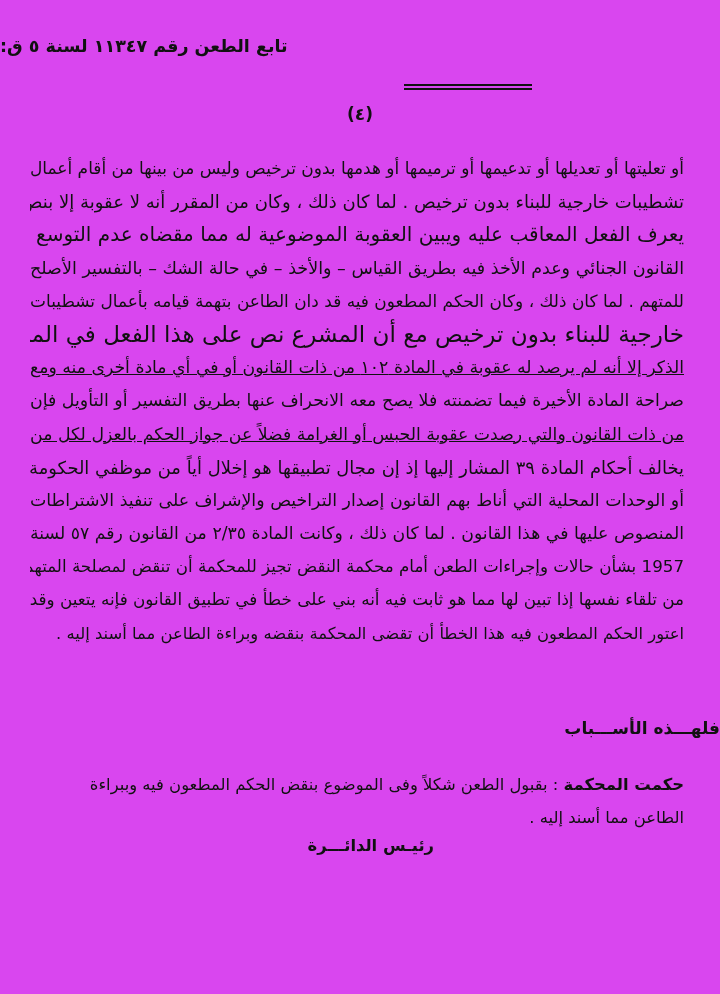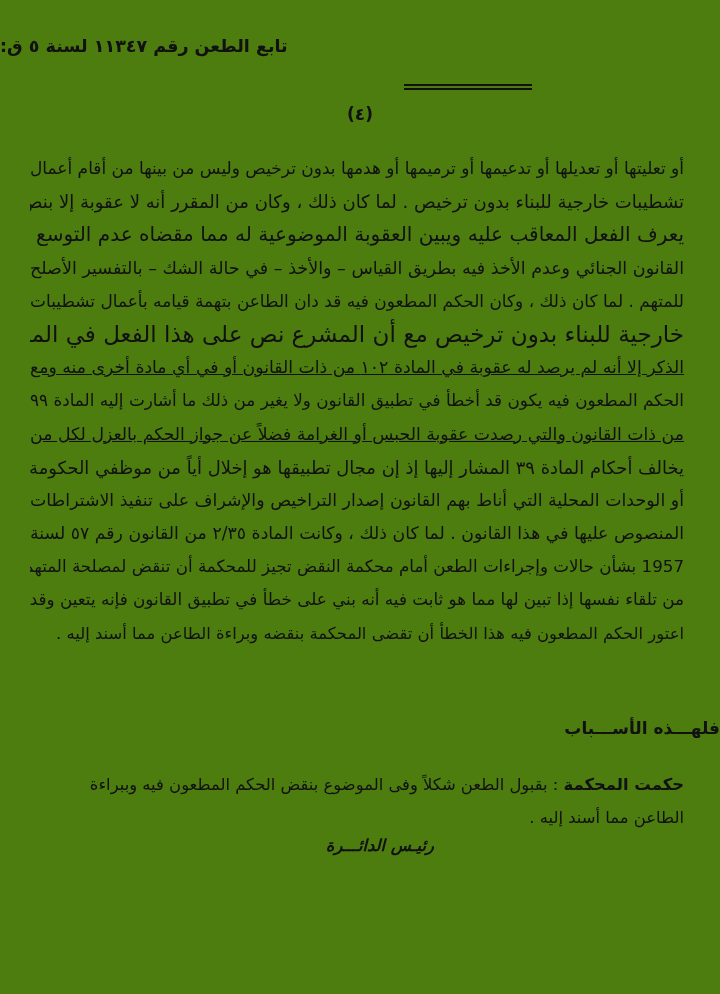--- a/index.html
+++ b/index.html
@@ -12,21 +12,21 @@
     width: 720px;
     height: 994px;
     overflow: hidden;
     font-family: "DejaVu Sans", "Liberation Sans", sans-serif;
     color: #0d0d0d;
     position: relative;
   }
   .page {
     position: absolute;
     inset: 0;
-    background: #4d7c0f;
+    background: #d946ef;
     padding: 8px;
   }
 
   
   .header-zone {
     position: absolute;
     top: 36px;
     left: 0;
     right: 26px;
     text-align: left;
@@ -153,21 +153,20 @@
     display: flex;
     justify-content: flex-start;
     gap: 0;
   }
   .sig {
     font-size: 16.4px;
     font-weight: 700;
     color: #111;
     white-space: nowrap;
     letter-spacing: 0.3px;
-    font-style: italic;
   }
   .sig-chief {
     position: absolute;
     right: 250px;
     top: 0;
   }
 </style>
 </head>
 <body>
 
@@ -201,21 +200,21 @@
     <div class="body-line">
         <span style="font-size: 16.93px; word-spacing: 0.04px;">للمتهم . لما كان ذلك ، وكان الحكم المطعون فيه قد دان الطاعن بتهمة قيامه بأعمال تشطيبات</span>
       </div>
     <div class="body-line">
         <span style="font-size: 23px; margin-left: 20px;">خارجية للبناء بدون ترخيص مع أن المشرع نص على هذا الفعل في المادة ٣٩ من القانون سالف</span>
       </div>
     <div class="body-line">
         <span style="font-size: 17.25px; word-spacing: 0.01px; text-decoration: underline;">الذكر إلا أنه لم يرصد له عقوبة في المادة ١٠٢ من ذات القانون أو في أي مادة أخرى منه ومع</span>
       </div>
     <div class="body-line">
-        <span style="font-size: 16.8px; word-spacing: 0.04px;">الحكم المطعون فيه يكون قد أخطأ في تطبيق القانون ولا يغير من ذلك ما أشارت إليه المادة ٩٩</span>
+        <span style="font-size: 17.34px; word-spacing: 0.06px;">صراحة المادة الأخيرة فيما تضمنته فلا يصح معه الانحراف عنها بطريق التفسير أو التأويل فإن</span>
       </div>
     <div class="body-line">
         <span style="font-size: 17.27px; word-spacing: 0.07px; text-decoration: underline;">من ذات القانون والتي رصدت عقوبة الحبس أو الغرامة فضلاً عن جواز الحكم بالعزل لكل من</span>
       </div>
     <div class="body-line">
         <span style="font-size: 17.9px; margin-left: 20px;">يخالف أحكام المادة ٣٩ المشار إليها إذ إن مجال تطبيقها هو إخلال أياً من موظفي الحكومة</span>
       </div>
     <div class="body-line">
         <span style="font-size: 17.34px; word-spacing: 0.09px;">أو الوحدات المحلية التي أناط بهم القانون إصدار التراخيص والإشراف على تنفيذ الاشتراطات</span>
       </div>

